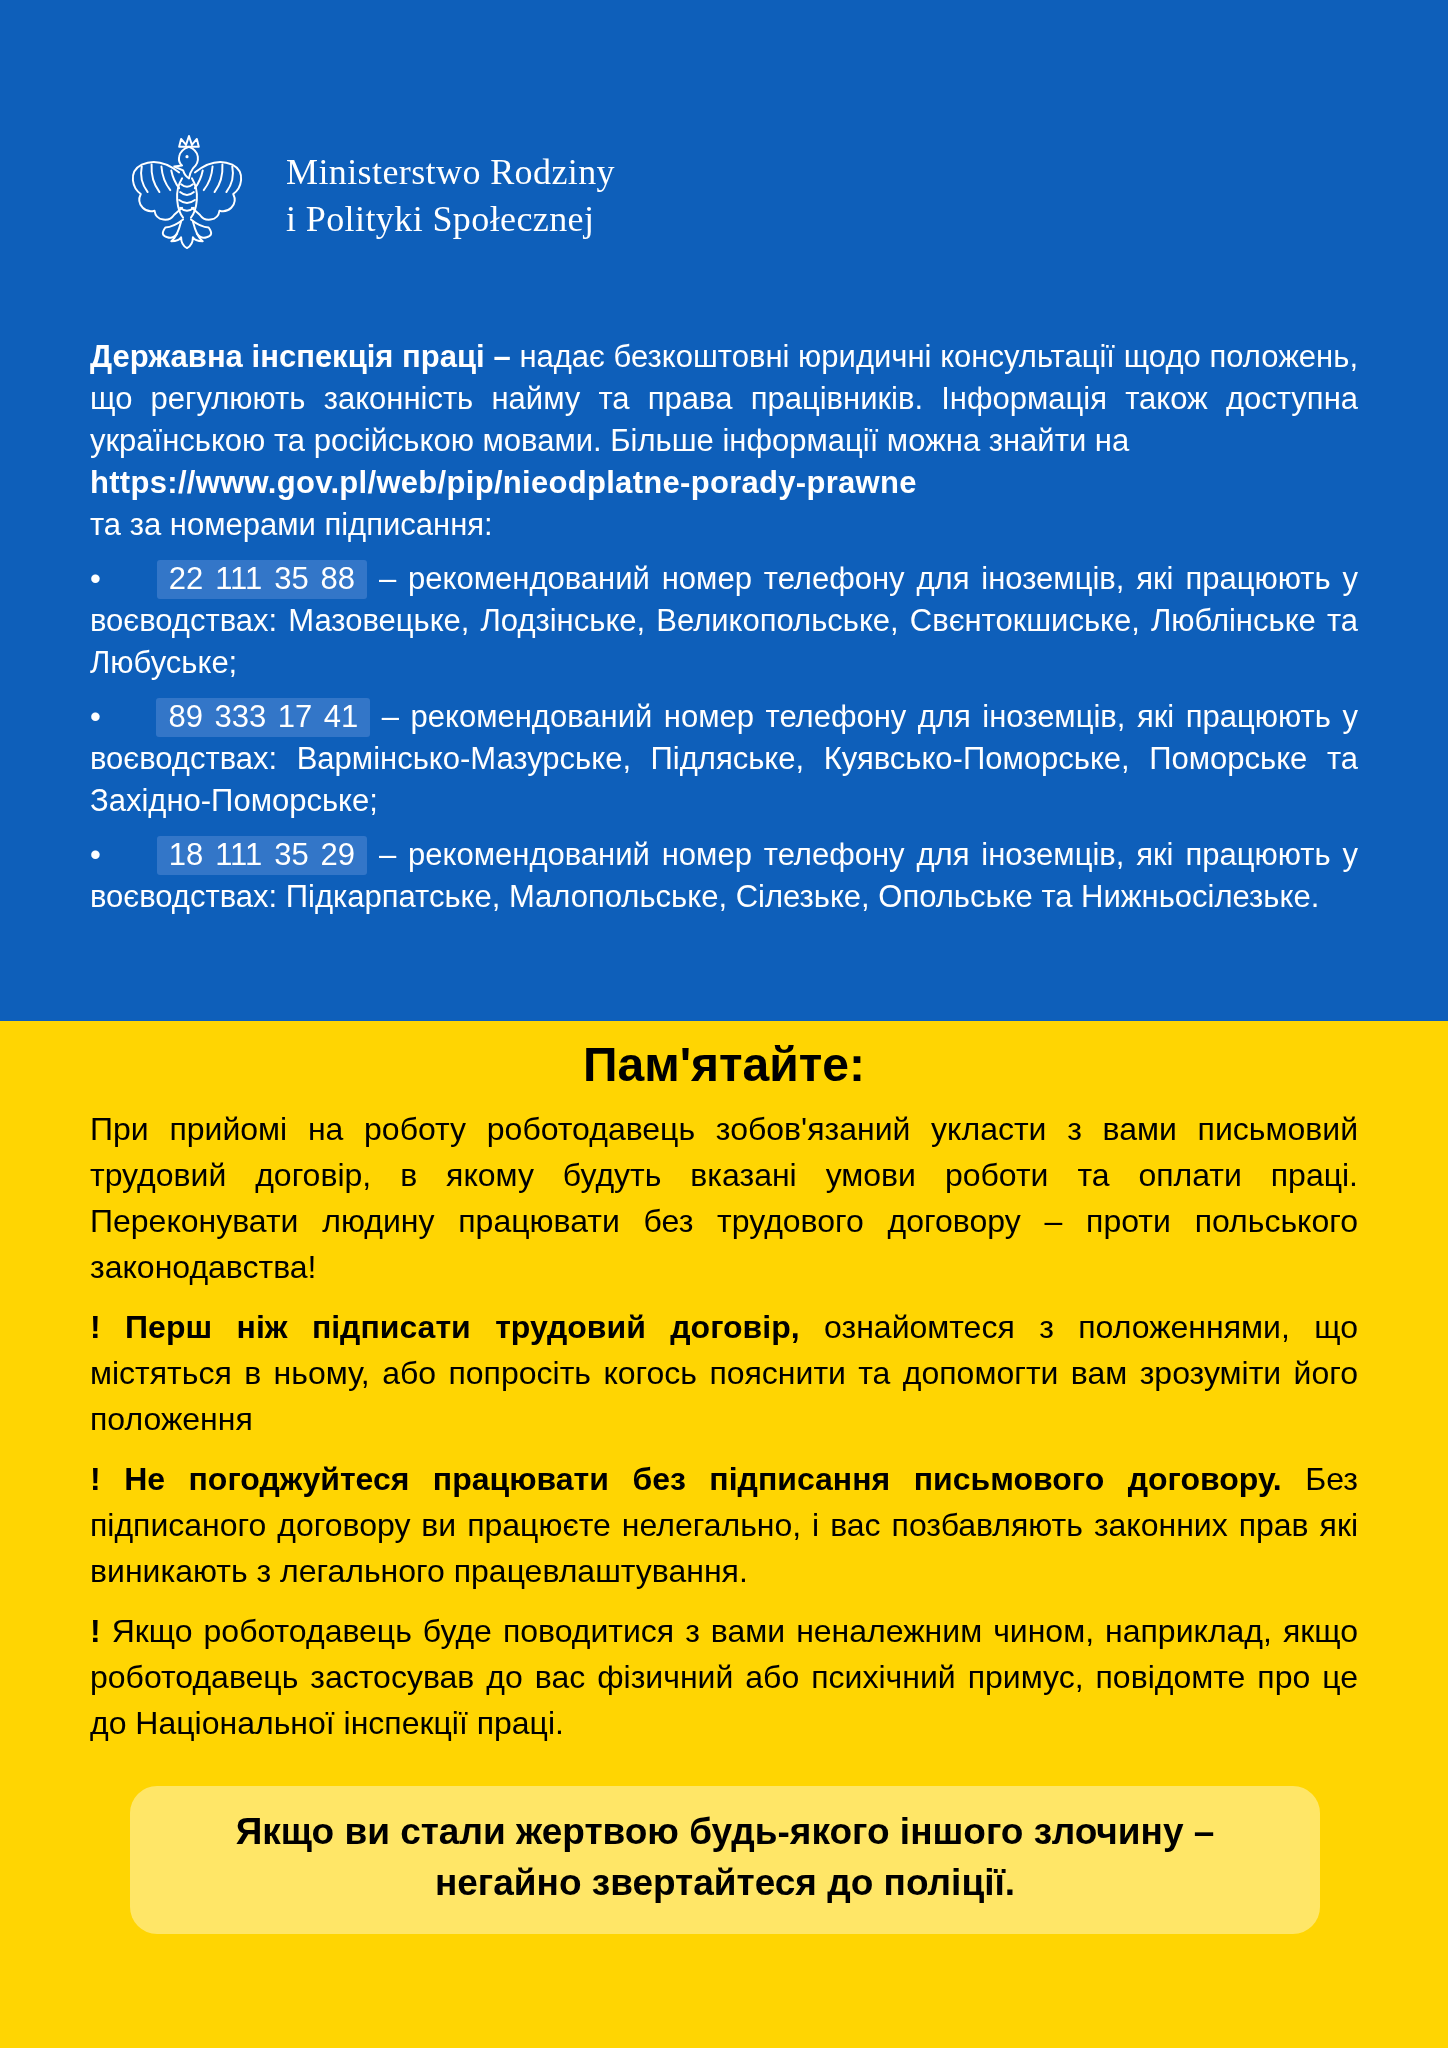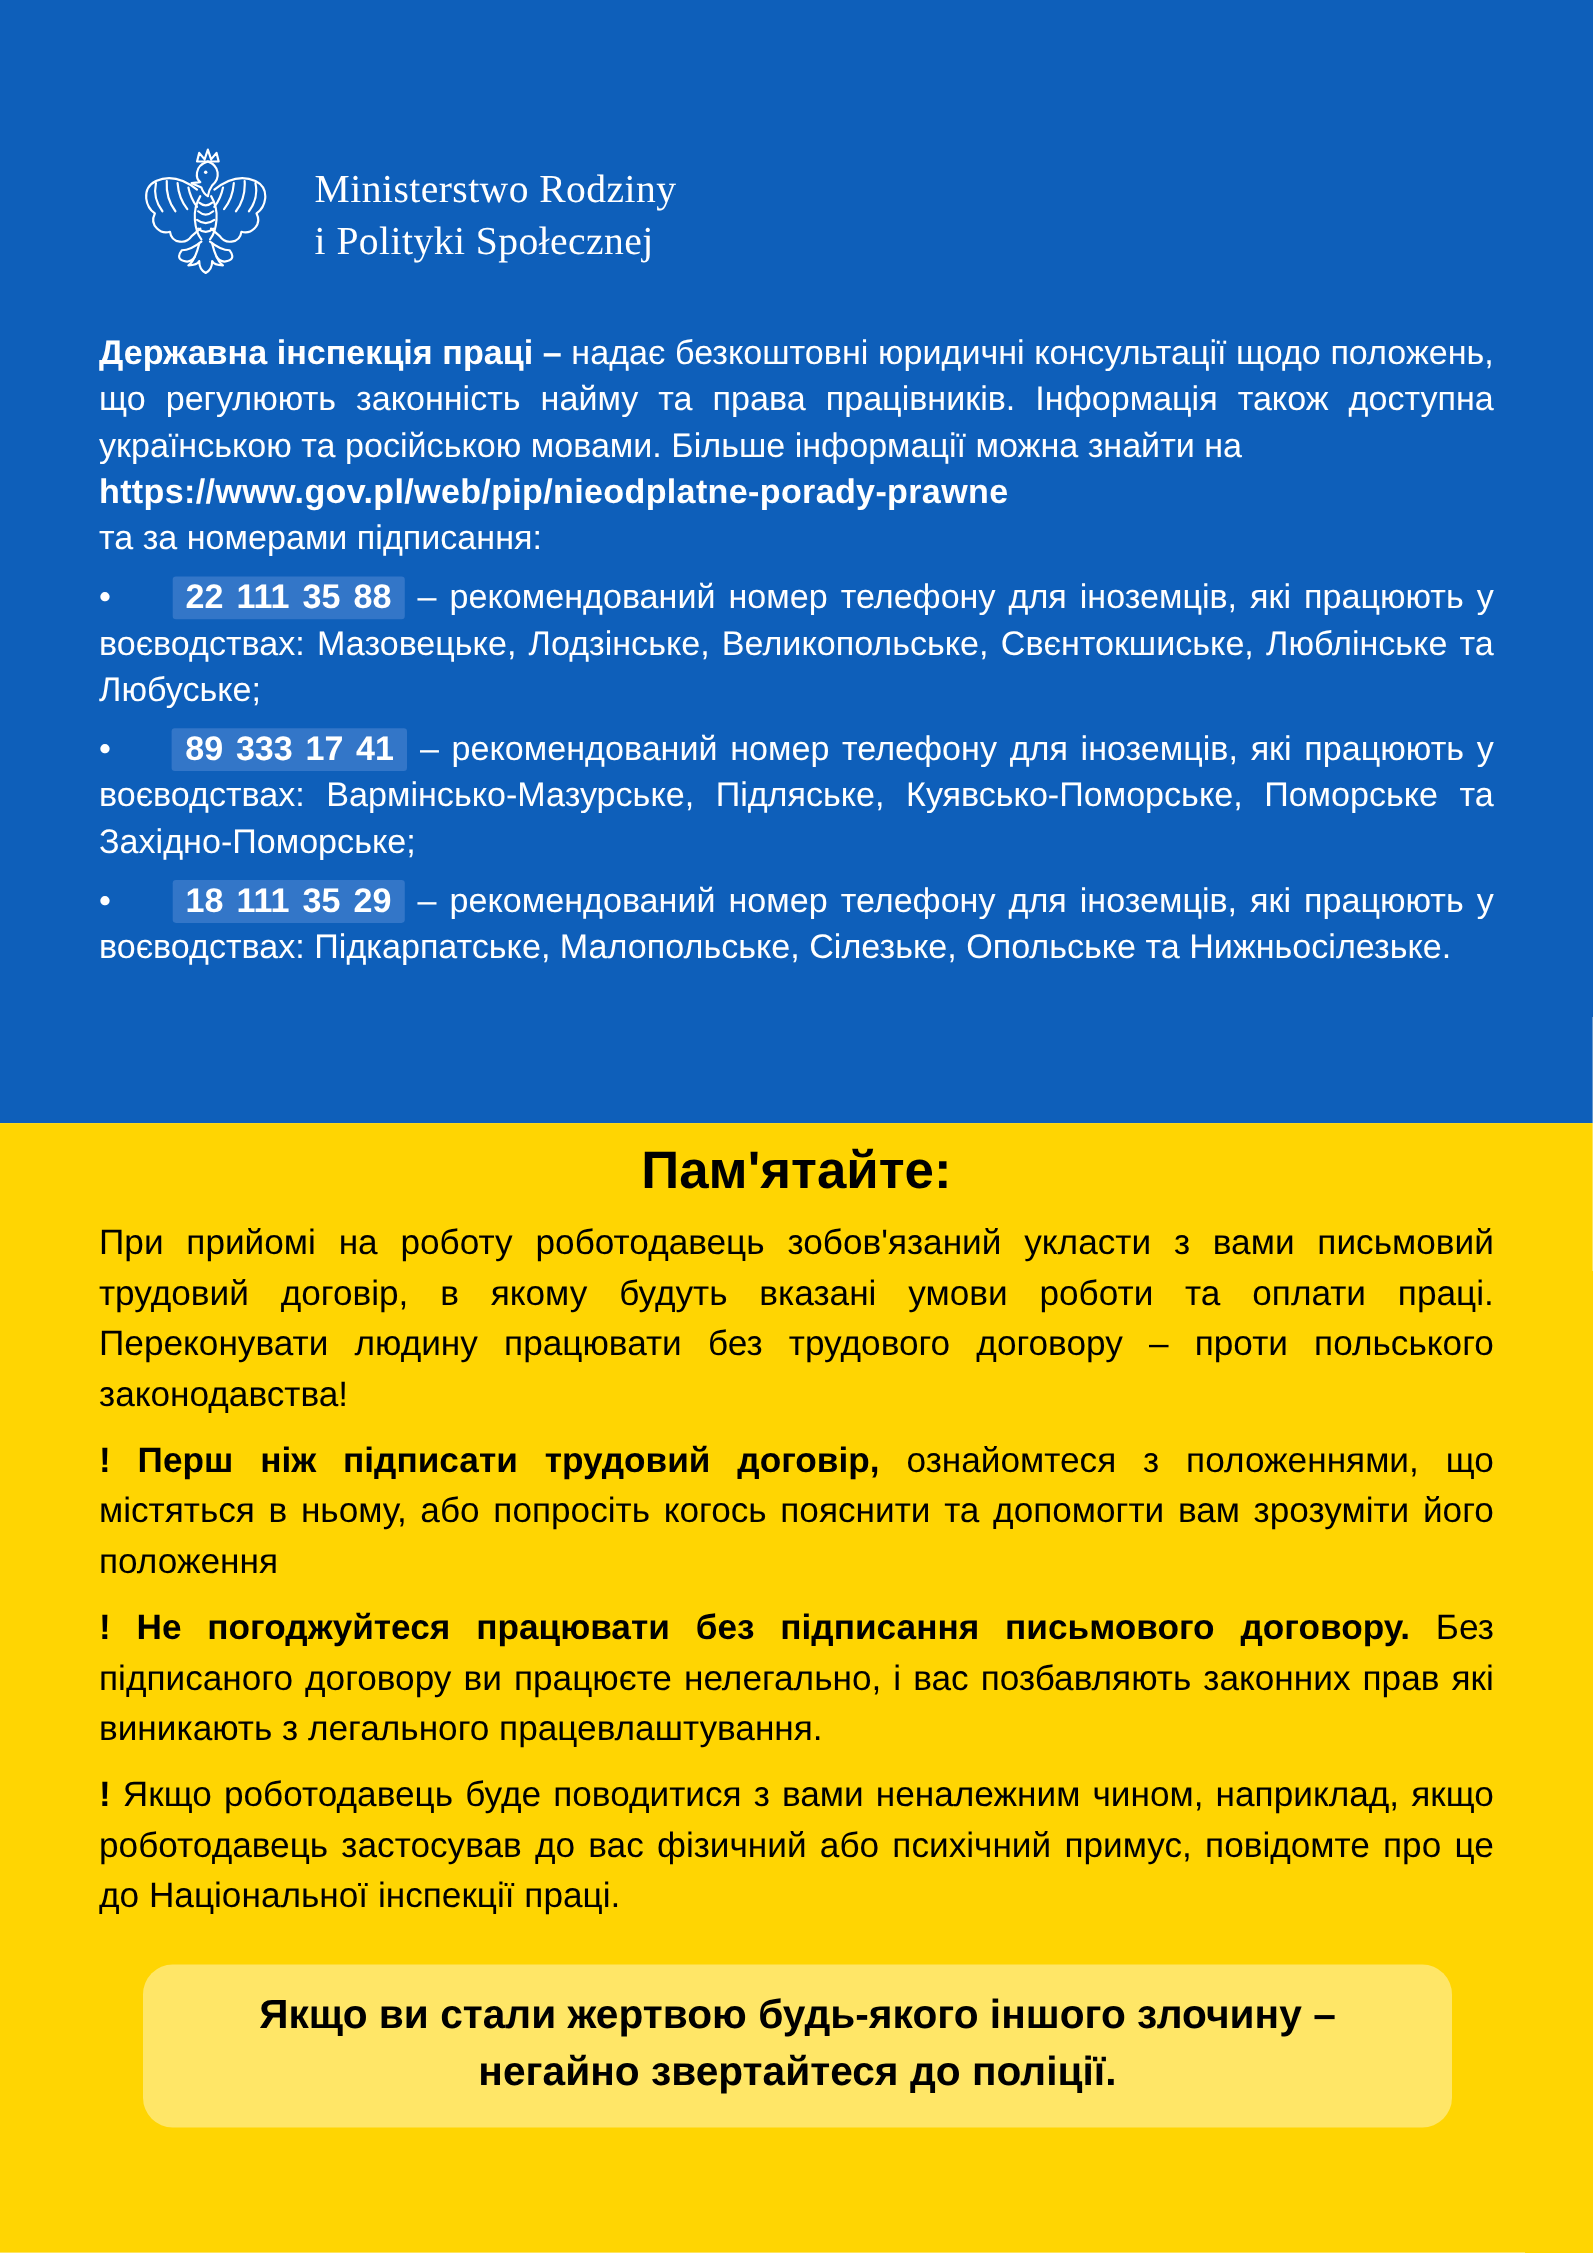--- a/index.html
+++ b/index.html
@@ -24,25 +24,25 @@
   }
   .eagle svg { width: 118px; height: 128px; display: block; }
   .ministry-name {
     font-family: "Liberation Serif", serif;
     font-size: 36px; line-height: 1.3; letter-spacing: 0.4px;
   }
   .body {
     font-size: 31px; line-height: 42px;
     text-align: justify; margin: 0;
   }
-  .intro { margin-top: 40px; }
+  .intro { margin-top: 76px; }
   .url-line { font-weight: 700; text-align: left; letter-spacing: 0.3px; }
   .hotline { margin-top: 12px; }
   .num {
-    background: #3376c8; font-weight: 700;
+    background: #3376c8; font-weight: 400;
     padding: 1px 12px 3px; border-radius: 3px;
     white-space: nowrap;
     margin-left: 44px;
   }
   b { font-weight: 700; }
 
   
   .yellow {
     background: #ffd502;
     height: 1027px;

